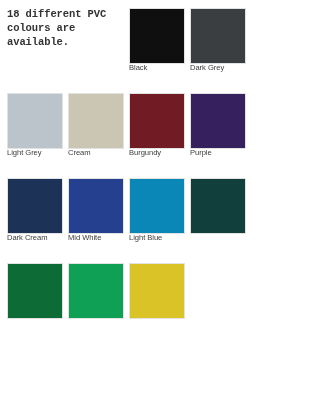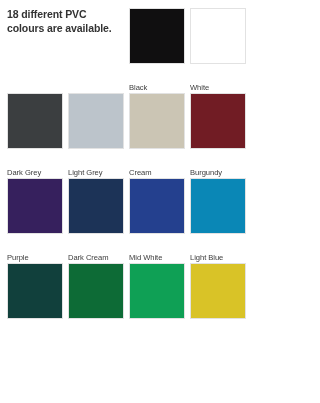--- a/index.html
+++ b/index.html
@@ -29,40 +29,41 @@
     grid-template-columns: repeat(4, 61px);
     grid-auto-rows: 85px;
   }
   .cell {
     width: 61px;
     box-sizing: border-box;
   }
   .cell.intro {
     grid-column: span 2;
     width: 122px;
+    font-family: Liberation Mono, monospace;
   }
   .intro-text {
     font-size: 10.5px;
     font-weight: bold;
     line-height: 1.32;
     color: #333333;
     letter-spacing: -0.1px;
     padding-right: 6px;
     margin: 0;
   }
   .swatch {
     width: 56px;
     height: 56px;
     box-sizing: border-box;
     border: 1px solid #e2e2e2;
     display: block;
   }
   .swatch-label {
     display: block;
-    margin-top: 20px;
+    margin-top: 0;
     font-size: 7.6px;
     color: #3b3b3b;
     line-height: 1.1;
     white-space: nowrap;
     letter-spacing: -0.05px;
   }
 </style>
 </head>
 <body>
 
@@ -73,24 +74,20 @@
     <div class="cell intro">
       <p class="intro-text">
         <span>18 different PVC</span><br>
         <span>colours are available.</span>
       </p>
     </div>
 
   <div class="cell">
         <span class="swatch" style="background: rgb(16, 15, 16);"></span>
         <span class="swatch-label">Black</span>
-      </div>
-      <div class="cell">
-        <span class="swatch" style="background: rgb(255, 255, 255);"></span>
-        <span class="swatch-label">White</span>
       </div>
       <div class="cell">
         <span class="swatch" style="background: rgb(59, 62, 64);"></span>
         <span class="swatch-label">Dark Grey</span>
       </div>
       <div class="cell">
         <span class="swatch" style="background: rgb(188, 196, 203);"></span>
         <span class="swatch-label">Light Grey</span>
       </div>
       <div class="cell">

